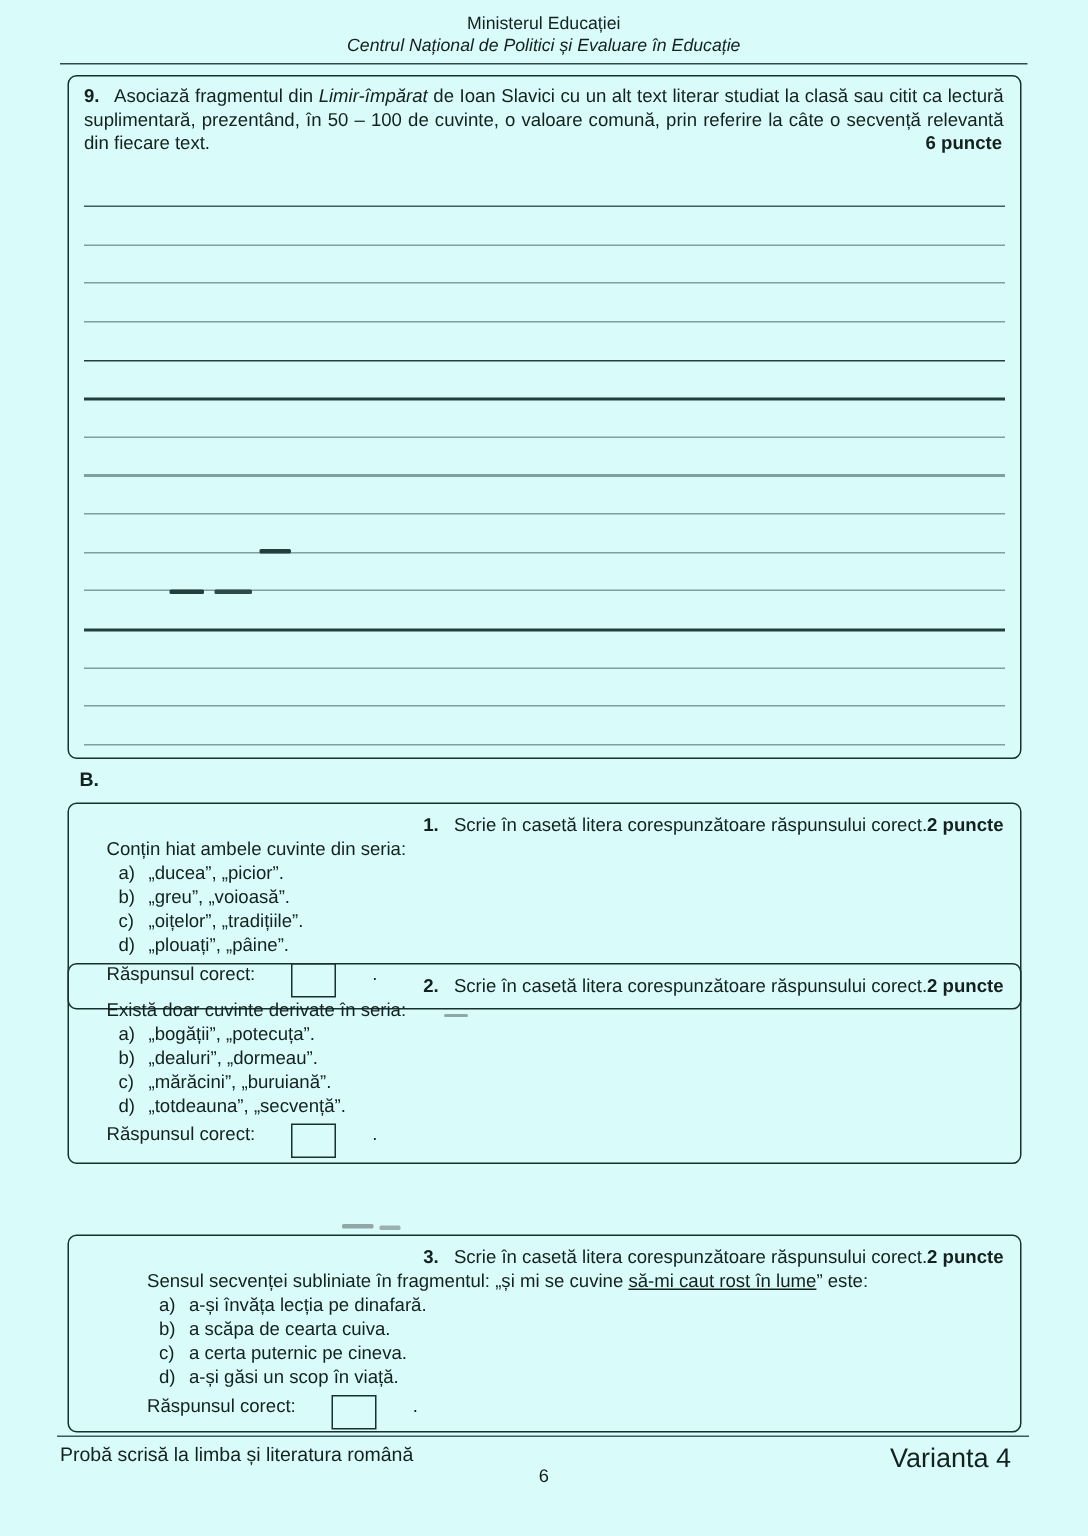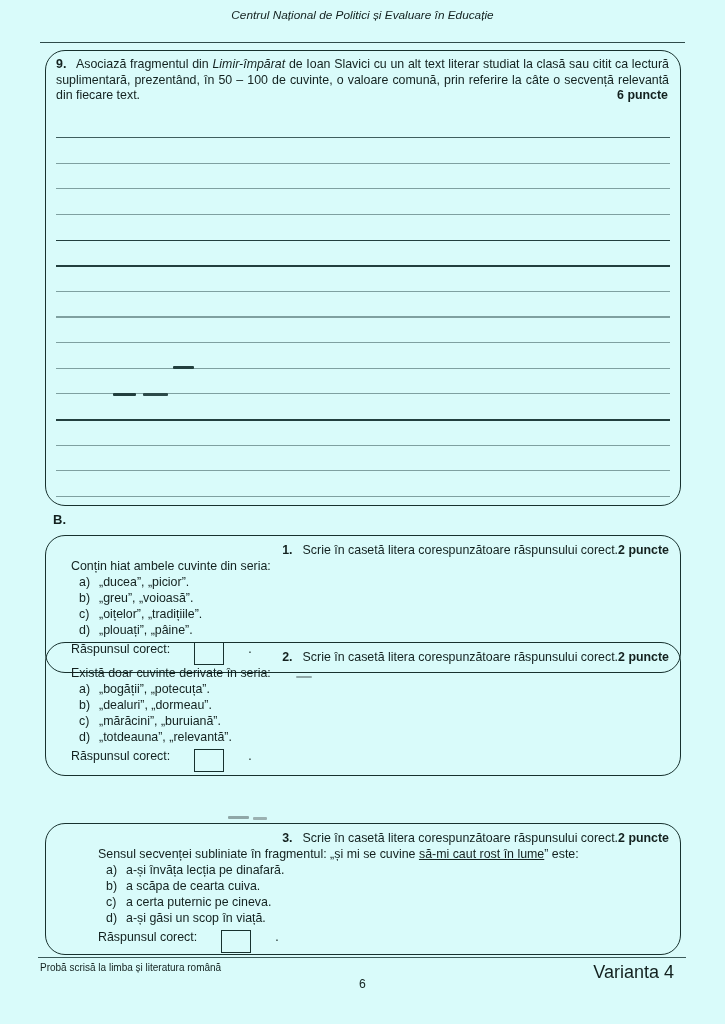--- a/index.html
+++ b/index.html
@@ -23,21 +23,21 @@
     overflow:hidden;
   }
   .header{position:absolute;top:8px;left:0;width:100%;text-align:center;line-height:14.5px;font-size:11.8px;}
   .header .line2{font-style:italic;}
   .rule{position:absolute;height:0;border-top:1.4px solid #2e4b4a;}
   .rule.header-rule{left:40px;top:42px;width:645px;}
   .rule.footer-rule{left:38px;top:957px;width:648px;border-top:1.6px solid #3b5a59;}
 
   .qbox{
     position:absolute;left:45px;width:636px;box-sizing:border-box;
-    border:1.8px solid var(--border);border-radius:20px;background:transparent;
+    border:1.8px solid var(--border);border-radius:6px;background:transparent;
   }
   #q9box{top:50px;height:456px;}
   #q1box{top:535px;height:138px;}
   #q2box{top:642px;height:134px;}
   #q3box{top:823px;height:132px;padding-left:27px;}
 
   .q9-text{margin:6px 11px 0 10px;text-align:justify;line-height:15.6px;}
   .qnum{font-weight:bold;display:inline-block;min-width:17px;}
   .points-abs{position:absolute;right:12px;top:37px;font-weight:bold;}
 
@@ -53,30 +53,31 @@
   .q-head{display:flex;justify-content:flex-end;margin:7px 11px 0 8px;line-height:15.5px;}
   .q-points{font-weight:bold;white-space:nowrap;}
   .q-stem{margin:0 11px 0 25px;line-height:15.5px;}
   .q-options{margin-left:33px;line-height:16px;}
   .opt{display:flex;}
   .opt-letter{width:20px;flex:0 0 20px;}
   .answer-row{display:flex;align-items:flex-start;margin:4px 0 0 25px;gap:24px;line-height:15px;}
   .answer-box{width:30px;height:23px;box-sizing:border-box;border:1.8px solid var(--border);background:transparent;}
   .u{text-decoration:underline;margin-top:40px;}
 
-  .footer-left{position:absolute;left:40px;top:962px;font-size:10px;}
+  .footer-left{position:absolute;left:40px;top:962px;font-size:13px;}
   .footer-right{position:absolute;right:51px;top:962px;font-size:18px;}
   .page-num{position:absolute;left:0;width:100%;text-align:center;top:977px;font-size:12.2px;}
 </style>
 </head>
 <body>
 
 <div class="page">
 
   <div class="header">
+    <div class="line1">Ministerul Educației</div>
     <div class="line2">Centrul Național de Politici și Evaluare în Educație</div>
   </div>
   <div class="rule header-rule"></div>
 
   <div class="qbox" id="q9box">
     <div class="q9-text">
       <span class="qnum">9.</span>
       <span>Asociază fragmentul din </span><i>Limir-împărat</i><span> de Ioan Slavici cu un alt text literar studiat la clasă sau citit ca lectură suplimentară, prezentând, în 50 – 100 de cuvinte, o valoare comună, prin referire la câte o secvență relevantă din fiecare text.</span>
     </div>
     <span class="points-abs">6 puncte</span>
@@ -159,21 +160,21 @@
       <div class="opt">
         <span class="opt-letter">b)</span>
         <span>„dealuri”, „dormeau”.</span>
       </div>
       <div class="opt">
         <span class="opt-letter">c)</span>
         <span>„mărăcini”, „buruiană”.</span>
       </div>
       <div class="opt">
         <span class="opt-letter">d)</span>
-        <span>„totdeauna”, „relevantă”.</span>
+        <span>„totdeauna”, „secvență”.</span>
       </div>
     </div>
     <div class="answer-row">
       <span>Răspunsul corect:</span>
       <span class="answer-box"></span>
       <span>.</span>
     </div>
   </div>
 
   <div class="qbox" id="q3box">

